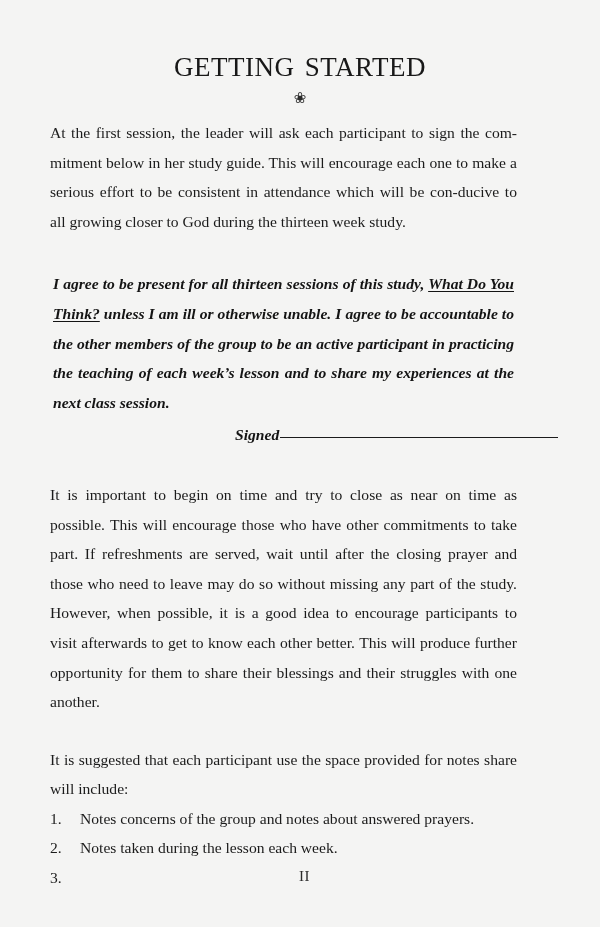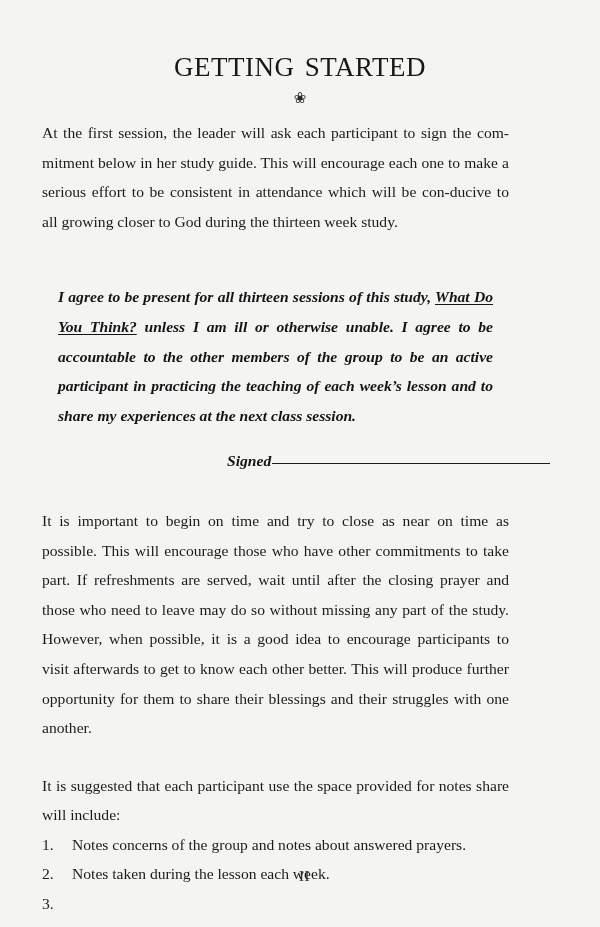--- a/index.html
+++ b/index.html
@@ -45,41 +45,41 @@
     margin: 2px auto 0 auto;
     font-size: 15px;
     line-height: 20px;
     color: #2b2b2b;
     font-family: "DejaVu Sans", sans-serif;
   }
 
   
   .content {
     position: absolute;
-    left: 42px;
+    left: 50px;
     top: 118px;
     width: 467px;
   }
 
   p.body-text {
     margin: 0 0 0 0;
     font-size: 15.6px;
     line-height: 29.6px;
     text-align: justify;
     text-justify: inter-word;
     hyphens: manual;
     color: #1b1b1b;
   }
 
   .gap-lg { height: 30px; }
   .gap-md { height: 28px; }
 
   
   p.commitment {
-    margin: 16px;
+    margin: 3px;
     font-weight: bold;
     font-style: italic;
     font-size: 15.6px;
     line-height: 29.6px;
     text-align: justify;
     color: #141414;
   }
   .underline-title {
     text-decoration: underline;
     text-underline-offset: 2px;

